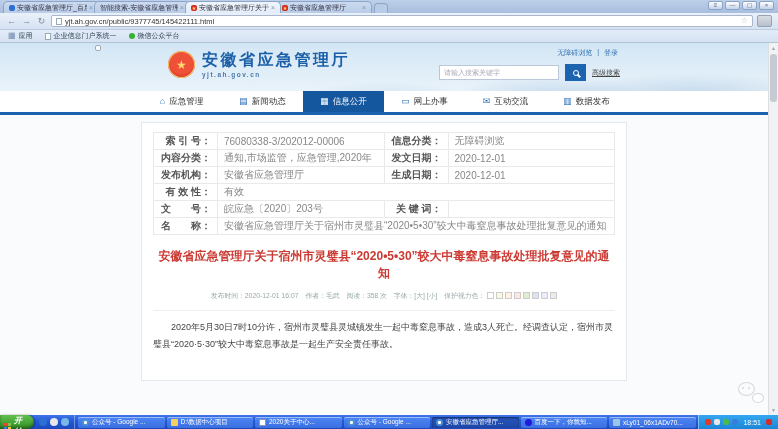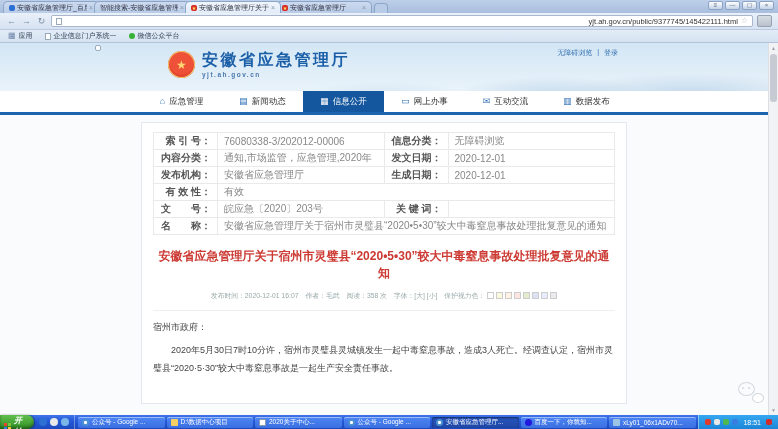--- a/index.html
+++ b/index.html
@@ -17,21 +17,21 @@
   .favicon.page{ background:#fff; border:1px solid #9ab; }
   .favicon.emblem{ background:#d62c1f; color:#ffd873; font-size:5px; line-height:6px; }
   .newtab{ width:14px; height:10px; background:#b9cce7; border:1px solid #8ba6c9; border-bottom:none; border-radius:4px 4px 0 0; margin-left:7px;}
   .winctrl{ position:absolute; top:1px; right:4px; display:flex; gap:2px; z-index:6;}
   .winbtn{ width:15px; height:9px; background:linear-gradient(#ffffff,#c3d2e8); border:1px solid #8aa3c4; border-radius:2px; font-size:6px; line-height:7px; text-align:center; color:#567;}
 
   .addrbar{ position:absolute; top:13px; left:0; right:0; height:17px; background:linear-gradient(#e9f0f9,#d6e2f2); border-bottom:1px solid #bccadf; display:flex; align-items:center; padding:0 6px; gap:4px; z-index:4;}
   .navbtn{ font-size:9px; color:#7a8aa0; width:11px; text-align:center; line-height:11px;}
   .urlbox{ flex:1; height:12px; background:#fff; border:1px solid #a9b7cc; border-radius:2px; display:flex; align-items:center; padding:0 4px; gap:3px;}
   .url-pageicon{ width:6px; height:7px; background:#fff; border:1px solid #9ab; flex:none;}
-  .urltext{ flex:1; font-size:7.5px; color:#333; white-space:nowrap; overflow:hidden;text-align:right;}
+  .urltext{ flex:1; font-size:7.5px; color:#333; white-space:nowrap; overflow:hidden;}
   .star{ color:#b8c2ce; font-size:8px; line-height:8px;}
   .menubtn{ width:15px; height:12px; background:linear-gradient(#d8dde4,#b9c1cc); border:1px solid #98a3b2; border-radius:2px;}
 
   .bookbar{ position:absolute; top:30px; left:0; right:0; height:13px; background:linear-gradient(#e3ecf8,#d5e2f1); border-bottom:1px solid #b3c3da; display:flex; align-items:center; gap:12px; padding:0 8px; font-size:7px; color:#345; z-index:4;}
   .bm{ display:flex; align-items:center; gap:3px; white-space:nowrap;}
   .apps-icon{ color:#6b82a8; font-size:8px; line-height:8px;}
   .bm-pageicon{ width:6px; height:7px; background:#fff; border:1px solid #9ab;}
   .bm-dot{ width:6px; height:6px; border-radius:50%; background:#35b234;}
 
   
@@ -184,20 +184,27 @@
         <div>
           <div class="site-name">安徽省应急管理厅</div>
           <div class="site-domain">yjt.ah.gov.cn</div>
         </div>
       </div>
       <div class="top-links">
         <span>无障碍浏览</span>
         <span>|</span>
         <span>登录</span>
       </div>
+      <div class="search-row">
+        <input class="search-input" type="text" placeholder="请输入搜索关键字" style="">
+        <button class="search-btn">
+          <span class="mag"></span>
+        </button>
+        <span class="adv-link">高级搜索</span>
+      </div>
     </div>
 
     <div class="nav">
       <div class="nav-inner">
         <div class="nav-item">
           <span class="nicon">⌂</span>
           <span>应急管理</span>
         </div>
         <div class="nav-item">
           <span class="nicon">▤</span>
@@ -278,21 +285,20 @@
               <span class="sq" style="background-color: rgb(255, 242, 226);"></span>
               <span class="sq" style="background-color: rgb(253, 230, 224);"></span>
               <span class="sq" style="background-color: rgb(227, 237, 205);"></span>
               <span class="sq" style="background-color: rgb(220, 226, 241);"></span>
               <span class="sq" style="background-color: rgb(233, 235, 254);"></span>
               <span class="sq" style="background-color: rgb(234, 234, 239);"></span>
             </span>
           </div>
 
           <div class="body-text">
-            <p>宿州市政府：</p>
             <p class="indent">2020年5月30日7时10分许，宿州市灵璧县灵城镇发生一起中毒窒息事故，造成3人死亡。经调查认定，宿州市灵璧县“2020·5·30”较大中毒窒息事故是一起生产安全责任事故。</p>
 
           </div>
         </div>
       </div>
 
       <div class="watermark">
         <span class="wc">
           <span class="wc-big"></span>
             <span class="wc-small"></span>

